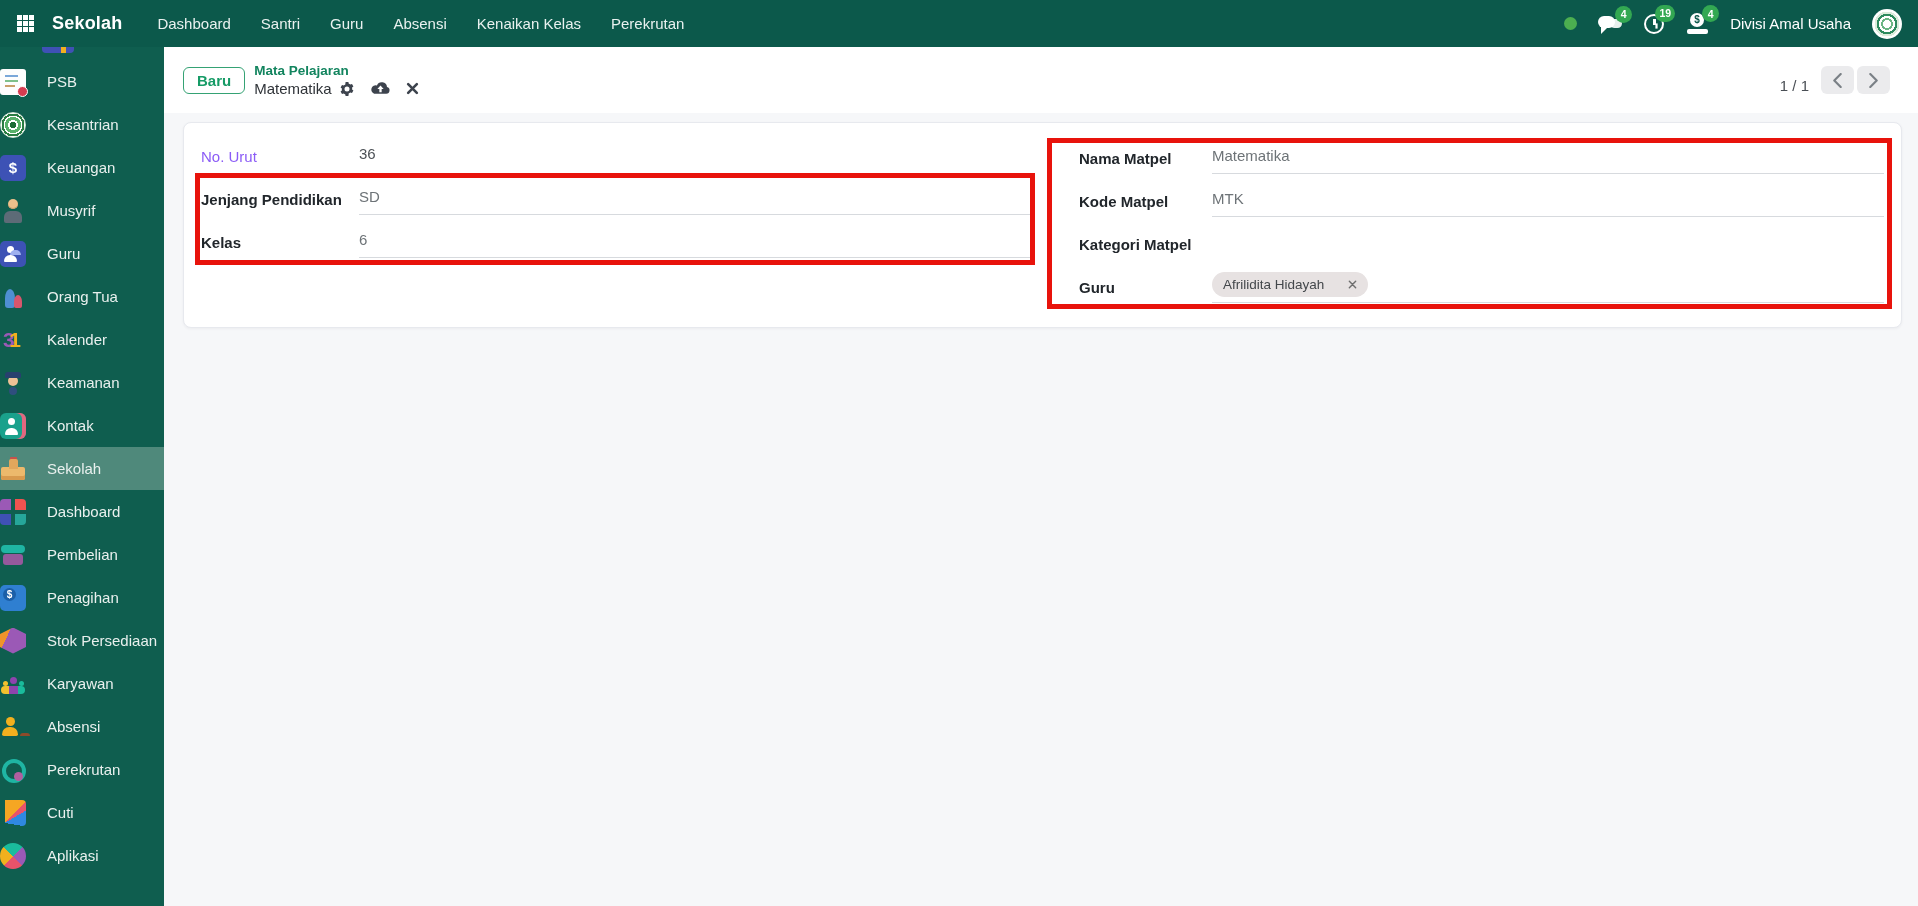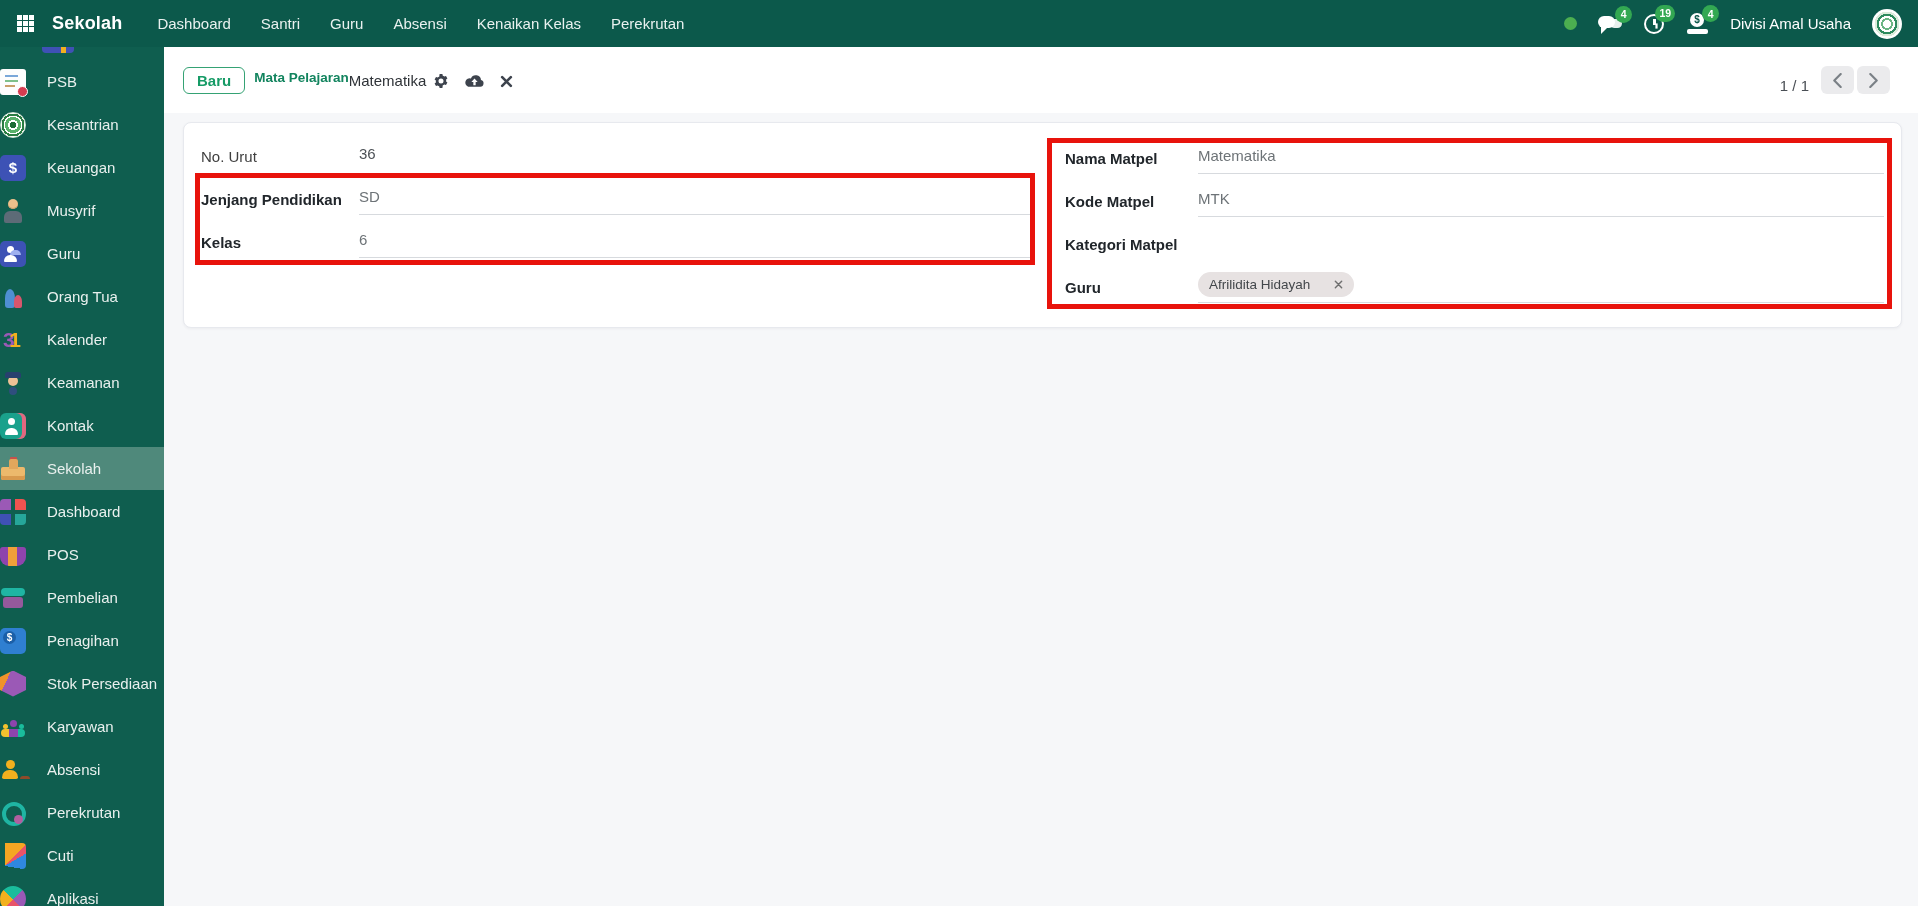--- a/index.html
+++ b/index.html
@@ -114,43 +114,43 @@
   .ic-cuti { border-radius: 4px;
              background: conic-gradient(from 0deg at 18% 88%, #f5a623 0 45deg, #e8536a 45deg 60deg, #2f88e0 60deg 100deg, transparent 100deg); }
   .ic-aplikasi { border-radius: 50%;
                  background: conic-gradient(#9b59b6 0 25%, #e8536a 0 50%, #f2b01e 0 75%, #1abc9c 0); transform: rotate(45deg); }
 
   
   .control-panel { position: absolute; left: 164px; top: 47px; width: 1754px; height: 66px; background: #fff;
                    display: flex; align-items: center; padding: 0 28px 0 19px; z-index: 10; }
   .btn-new { background: #fff; border: 1px solid #35a274; color: #169b66; font-weight: 700; font-size: 15px;
              border-radius: 6px; padding: 3px 13px; height: 27px; cursor: pointer; font-family: inherit; }
-  .bc { display: flex; flex-direction: row; justify-content: center; margin-left: 9px; line-height: 1.15; }
+  .bc { display: flex; flex-direction: column; justify-content: center; margin-left: 9px; line-height: 1.15; }
   .bc-parent { font-size: 13.5px; font-weight: 600; color: #12845e; cursor: pointer; }
   .bc-current-row { display: flex; align-items: center; gap: 15px; margin-top: 2px; }
   .bc-current { font-size: 15px; color: #2f3338; }
   .cp-ic { display: flex; align-items: center; cursor: pointer; }
   .pager { margin-left: auto; display: flex; align-items: flex-end; gap: 12px; }
   .pager-text { font-size: 15px; color: #4a4f55; }
   .pg-btns { display: flex; gap: 3px; }
   .pg-btn { width: 33px; height: 28px; background: #ebebed; border: none; border-radius: 6px;
             display: flex; align-items: center; justify-content: center; cursor: pointer; }
 
   
   .content { position: absolute; left: 164px; top: 113px; width: 1754px; height: 793px; background: #f6f7f9; }
   .card { position: absolute; left: 19px; top: 9px; width: 1719px; height: 206px; background: #fff;
           border: 1px solid #e7e9ee; border-radius: 8px; box-shadow: 0 1px 3px rgba(30,40,60,.05); }
   .col { position: absolute; }
   .col-left { left: 17px; top: 12px; width: 832px; }
   .col-right { left: 881px; top: 14px; width: 819px; }
   .frow { height: 43px; display: flex; }
   .f-label { font-size: 15px; font-weight: 600; color: #21262b; display: flex; align-items: center; }
   .col-left .f-label { width: 158px; }
-  .col-right .f-label { width: 133px; }
-  .f-label.muted { color: #404040; font-weight: 400; }
+  .col-right .f-label { width: 133px; margin-left: 14px; }
+  .f-label.muted { color: #8b5cf6; font-weight: 400; }
   .f-value { flex: 1; height: 37px; display: flex; align-items: center; font-size: 15px; color: #6d7377;
              border-bottom: 1px solid #d7dade; cursor: text; }
   .f-value.no-line { border-bottom-color: transparent; color: #4d5257; text-align: center; }
   .tag { display: inline-flex; align-items: center; gap: 24px; height: 25px; padding: 0 11px;
          background: #e7e2e2; border-radius: 13px; font-size: 13.5px; color: #43474b; cursor: default; }
   .tag-x { display: flex; cursor: pointer; }
 
   
   .anno { position: absolute; border: 5px solid #e8130c; z-index: 40; pointer-events: none; }
   .anno-left { left: 195px; top: 173px; width: 840px; height: 92px; }
@@ -236,24 +236,20 @@
         </div>
       <div class="sitem active">
           <span class="sicon ic-sekolah"></span>
           <span class="slabel">Sekolah</span>
         </div>
       <div class="sitem">
           <span class="sicon ic-dashboard2"></span>
           <span class="slabel">Dashboard</span>
         </div>
       <div class="sitem">
-          <span class="sicon ic-pos"></span>
-          <span class="slabel">POS</span>
-        </div>
-      <div class="sitem">
           <span class="sicon ic-pembelian"></span>
           <span class="slabel">Pembelian</span>
         </div>
       <div class="sitem">
           <span class="sicon ic-penagihan"></span>
           <span class="slabel">Penagihan</span>
         </div>
       <div class="sitem">
           <span class="sicon ic-stok"></span>
           <span class="slabel">Stok Persediaan</span>

